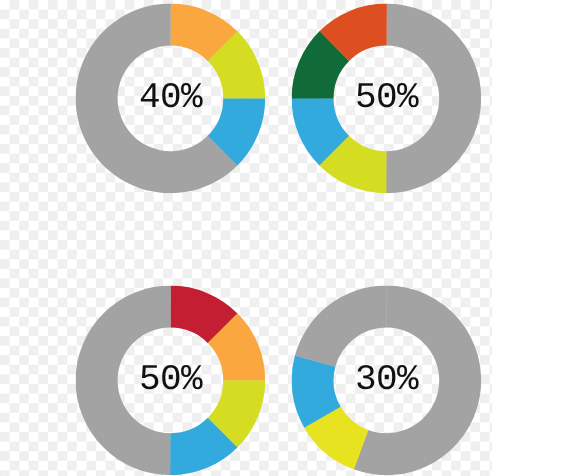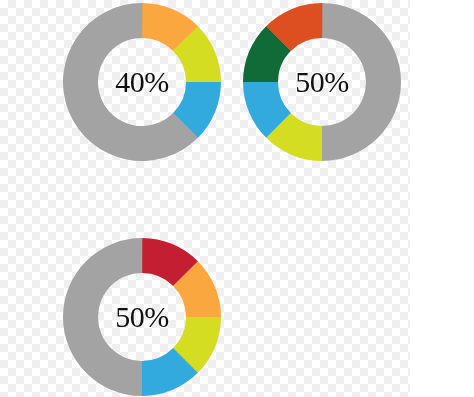--- a/index.html
+++ b/index.html
@@ -46,21 +46,21 @@
   }
   .donut-label {
     position: absolute;
     left: 0;
     top: 0;
     width: 100%;
     height: 100%;
     display: flex;
     align-items: center;
     justify-content: center;
-    font-family: Liberation Serif, serif;
+    font-family: Liberation Mono, monospace;
     font-size: 30px;
     font-weight: 400;
     color: #111111;
     letter-spacing: -0.5px;
     pointer-events: none;
   }
 </style>
 </head>
 <body>
 
@@ -93,14 +93,23 @@
       <svg class="donut-svg" width="158" height="158" viewBox="0 0 158 158">
         <path d="M 79 0 A 79 79 0 0 1 135.10464467423955 23.382836767978503 L 110.24815652742456 48.02335212393739 A 44 44 0 0 0 79 35 Z" fill="#c41e32"></path>
         <path d="M 134.86143571373725 23.13856428626275 A 79 79 0 0 1 157.99924797693802 79.34470143349498 L 122.99958115171232 79.19198560852885 A 44 44 0 0 0 110.11269837220809 47.88730162779191 Z" fill="#f9a73e"></path>
         <path d="M 158 79 A 79 79 0 0 1 134.61716323202148 135.10464467423952 L 109.9766478760626 110.24815652742456 A 44 44 0 0 0 123 79 Z" fill="#d4dd21"></path>
         <path d="M 134.86143571373725 134.86143571373725 A 79 79 0 0 1 78.65529856650502 157.99924797693802 L 78.80801439147116 122.99958115171232 A 44 44 0 0 0 110.11269837220809 110.11269837220809 Z" fill="#33aadd"></path>
         <path d="M 79 158 A 79 79 0 1 1 79.34470143349502 0.0007520230619775248 L 79.19198560852887 35.00041884828768 A 44 44 0 1 0 79 123 Z" fill="#a3a3a3"></path>
       </svg>
     <div class="donut-label">50%</div>
   </div>
 
+  <div class="donut-wrap" style="left: 243px; top: 238px; width: 158px; height: 158px;">
+      <svg class="donut-svg" width="158" height="158" viewBox="0 0 158 158">
+        <path d="M 79 0 A 79 79 0 1 1 51.65675249087806 153.11711553787626 L 63.770849488590315 120.2804187805893 A 44 44 0 1 0 79 35 Z" fill="#a3a3a3"></path>
+        <path d="M 51.98040867727217 153.23571704208678 A 79 79 0 0 1 10.412293655357757 118.20110379034143 L 40.799252162477735 100.83352616170916 A 44 44 0 0 0 63.95111369367058 120.34647531457998 Z" fill="#e8e320"></path>
+        <path d="M 10.583993101029336 118.5 A 79 79 0 0 1 2.7818014175237806 58.220534057819975 L 36.54935775153223 67.4266265638491 A 44 44 0 0 0 40.894882233484694 101 Z" fill="#33aadd"></path>
+        <path d="M 2.6918597231635886 58.553295436900896 A 79 79 0 0 1 79.34470143349502 0.0007520230619775248 L 79.19198560852887 35.00041884828768 A 44 44 0 0 0 36.49926364328099 67.6119620154891 Z" fill="#a3a3a3"></path>
+      </svg>
+    <div class="donut-label">30%</div>
+  </div>
 
 </div>
 
 </body></html>

